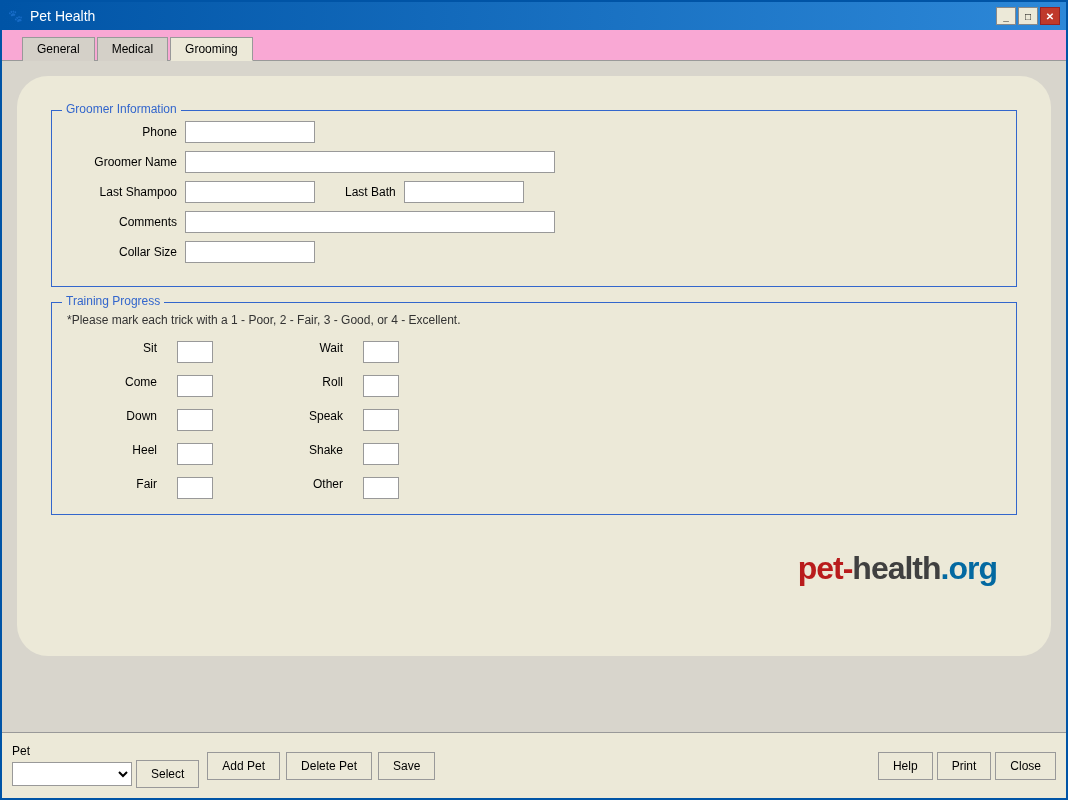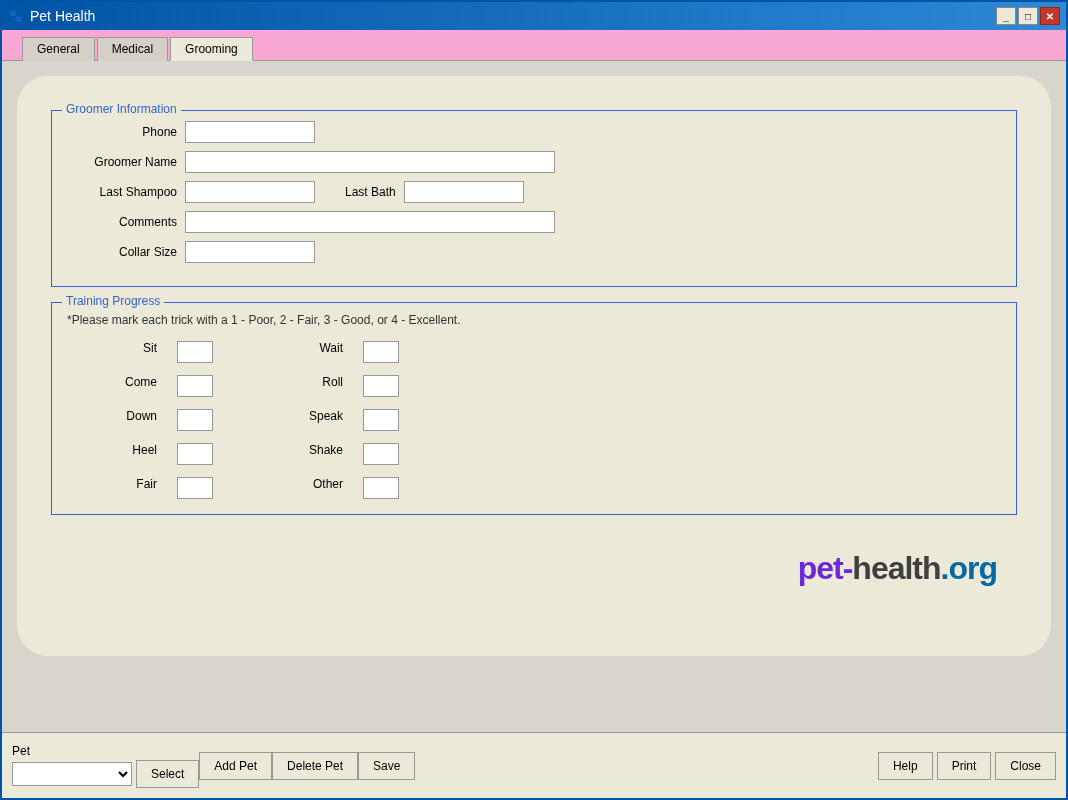--- a/index.html
+++ b/index.html
@@ -253,21 +253,22 @@
     }
 
     .footer-right {
       margin-left: auto;
       display: flex;
       gap: 4px;
     }
 
     .footer-main-buttons {
       display: flex;
-      gap: 0;
+      gap: 6px;
+      margin-left: 8px;
     }
   </style>
 </head>
 <body>
 
 <div class="window">
 
   <div class="title-bar">
     <div class="title-bar-icon">🐾</div>
     <div class="title-bar-text">Pet Health</div>
@@ -368,21 +369,21 @@
             <div class="trick-row">
               <div class="trick-label">Other</div>
               <input class="trick-input" type="text" value="" style="">
             </div>
           </div>
         </div>
       </div>
 
       <div class="logo-area">
         <div>
-          <span class="logo-text" style="color: #6d28d9;">pet-</span><span class="logo-text logo-health">health</span><span class="logo-text" style="color: #0369a1;">.org</span>
+          <span class="logo-text" style="color: #b91c1c;">pet-</span><span class="logo-text logo-health">health</span><span class="logo-text" style="color: #0369a1;">.org</span>
         </div>
       </div>
 
     </div>
   </div>
 
   <div class="footer">
     <div class="pet-section-wrapper">
       <div class="pet-label-top">Pet</div>
       <div class="pet-controls">

